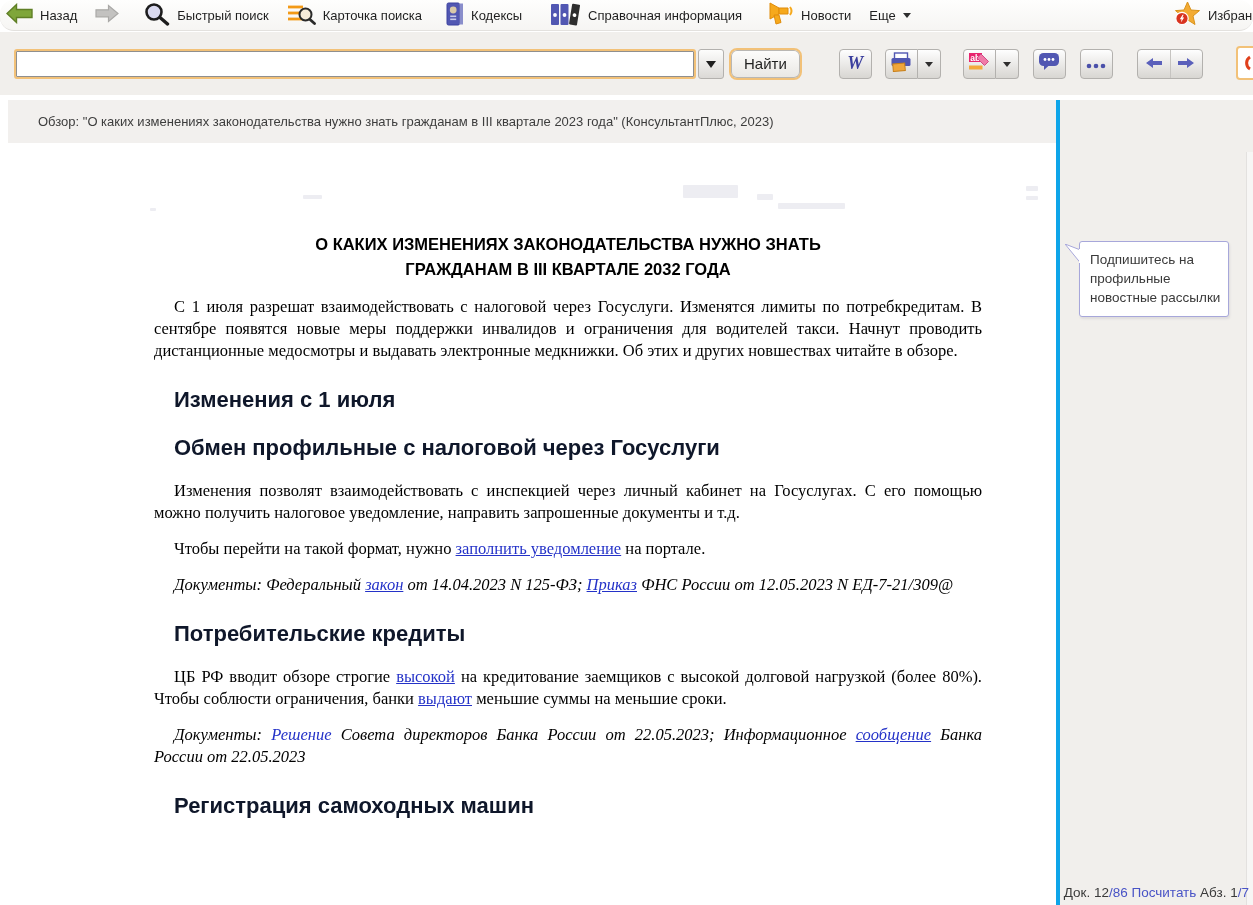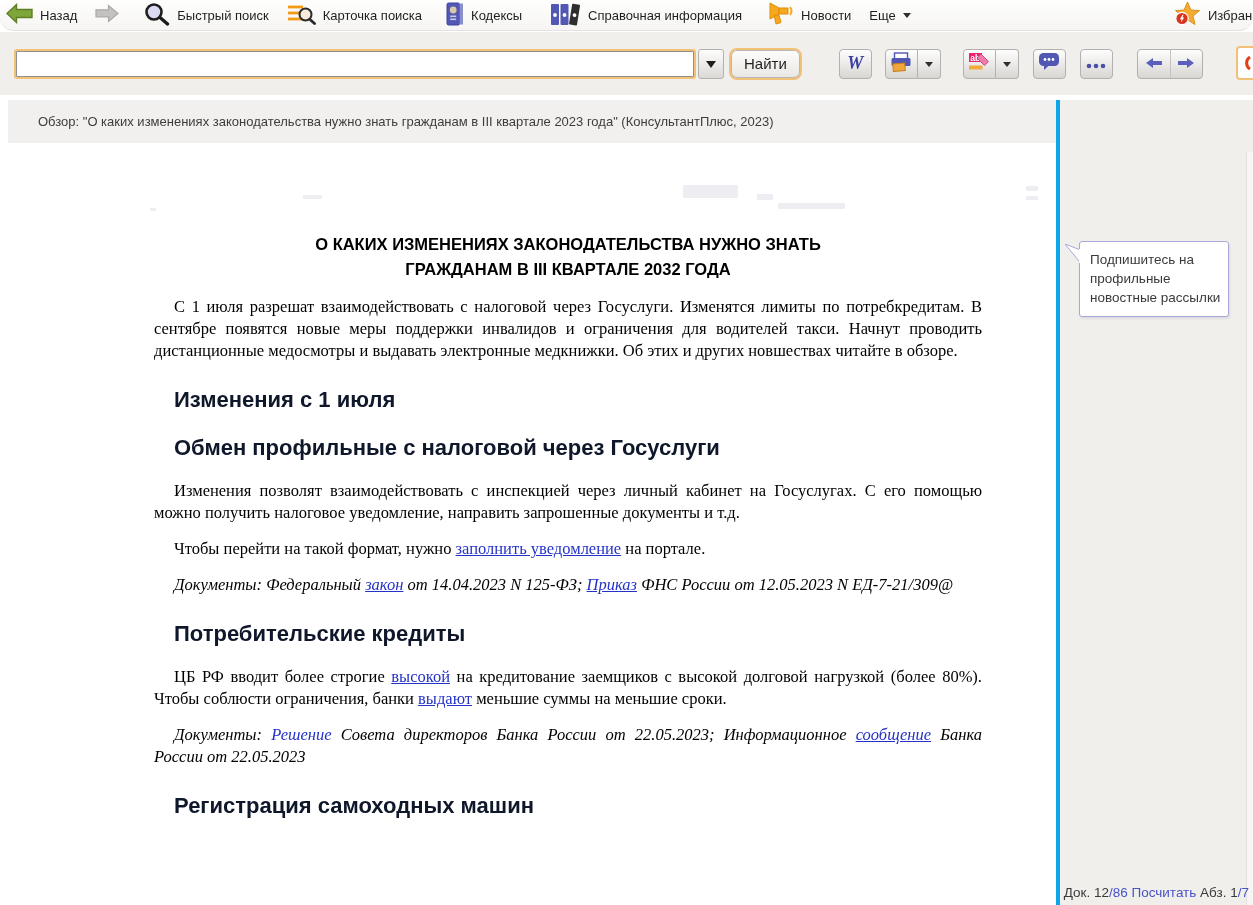--- a/index.html
+++ b/index.html
@@ -328,21 +328,21 @@
         <span>ГРАЖДАНАМ В III КВАРТАЛЕ 2032 ГОДА</span>
       </div>
       <div>
           <div class="doc-para"><span>С 1 июля разрешат взаимодействовать с налоговой через Госуслуги. Изменятся лимиты по потребкредитам. В сентябре появятся новые меры поддержки инвалидов и ограничения для водителей такси. Начнут проводить дистанционные медосмотры и выдавать электронные медкнижки. Об этих и других новшествах читайте в обзоре.</span></div>
           <div class="doc-heading"><span>Изменения с 1 июля</span></div>
           <div class="doc-heading"><span>Обмен профильные с налоговой через Госуслуги</span></div>
           <div class="doc-para"><span>Изменения позволят взаимодействовать с инспекцией через личный кабинет на Госуслугах. С его помощью можно получить налоговое уведомление, направить запрошенные документы и т.д.</span></div>
           <div class="doc-para"><span>Чтобы перейти на такой формат, нужно </span><a class="doc-link">заполнить уведомление</a><span> на портале.</span></div>
           <div class="doc-para italic"><span>Документы: Федеральный </span><a class="doc-link">закон</a><span> от 14.04.2023 N 125-ФЗ; </span><a class="doc-link">Приказ</a><span> ФНС России от 12.05.2023 N ЕД-7-21/309@</span></div>
           <div class="doc-heading"><span>Потребительские кредиты</span></div>
-          <div class="doc-para"><span>ЦБ РФ вводит более строгие </span><a class="doc-link">высокой</a><span> на кредитование заемщиков с высокой долговой нагрузкой (более 80%). Чтобы соблюсти ограничения, банки </span><a class="doc-link">выдают</a><span> меньшие суммы на меньшие сроки.</span></div>
+          <div class="doc-para"><span>ЦБ РФ вводит обзоре строгие </span><a class="doc-link">высокой</a><span> на кредитование заемщиков с высокой долговой нагрузкой (более 80%). Чтобы соблюсти ограничения, банки </span><a class="doc-link">выдают</a><span> меньшие суммы на меньшие сроки.</span></div>
           <div class="doc-para italic"><span>Документы: </span><a class="doc-link no-underline">Решение</a><span> Совета директоров Банка России от 22.05.2023; Информационное </span><a class="doc-link">сообщение</a><span> Банка России от 22.05.2023</span></div>
           <div class="doc-heading"><span>Регистрация самоходных машин</span></div>
         </div>
     </div>
   </div>
 
   <div class="right-panel">
     <div class="scroll-track"></div>
     <div class="tooltip">
       <svg class="tail" width="16" height="20" viewBox="0 0 16 20">

